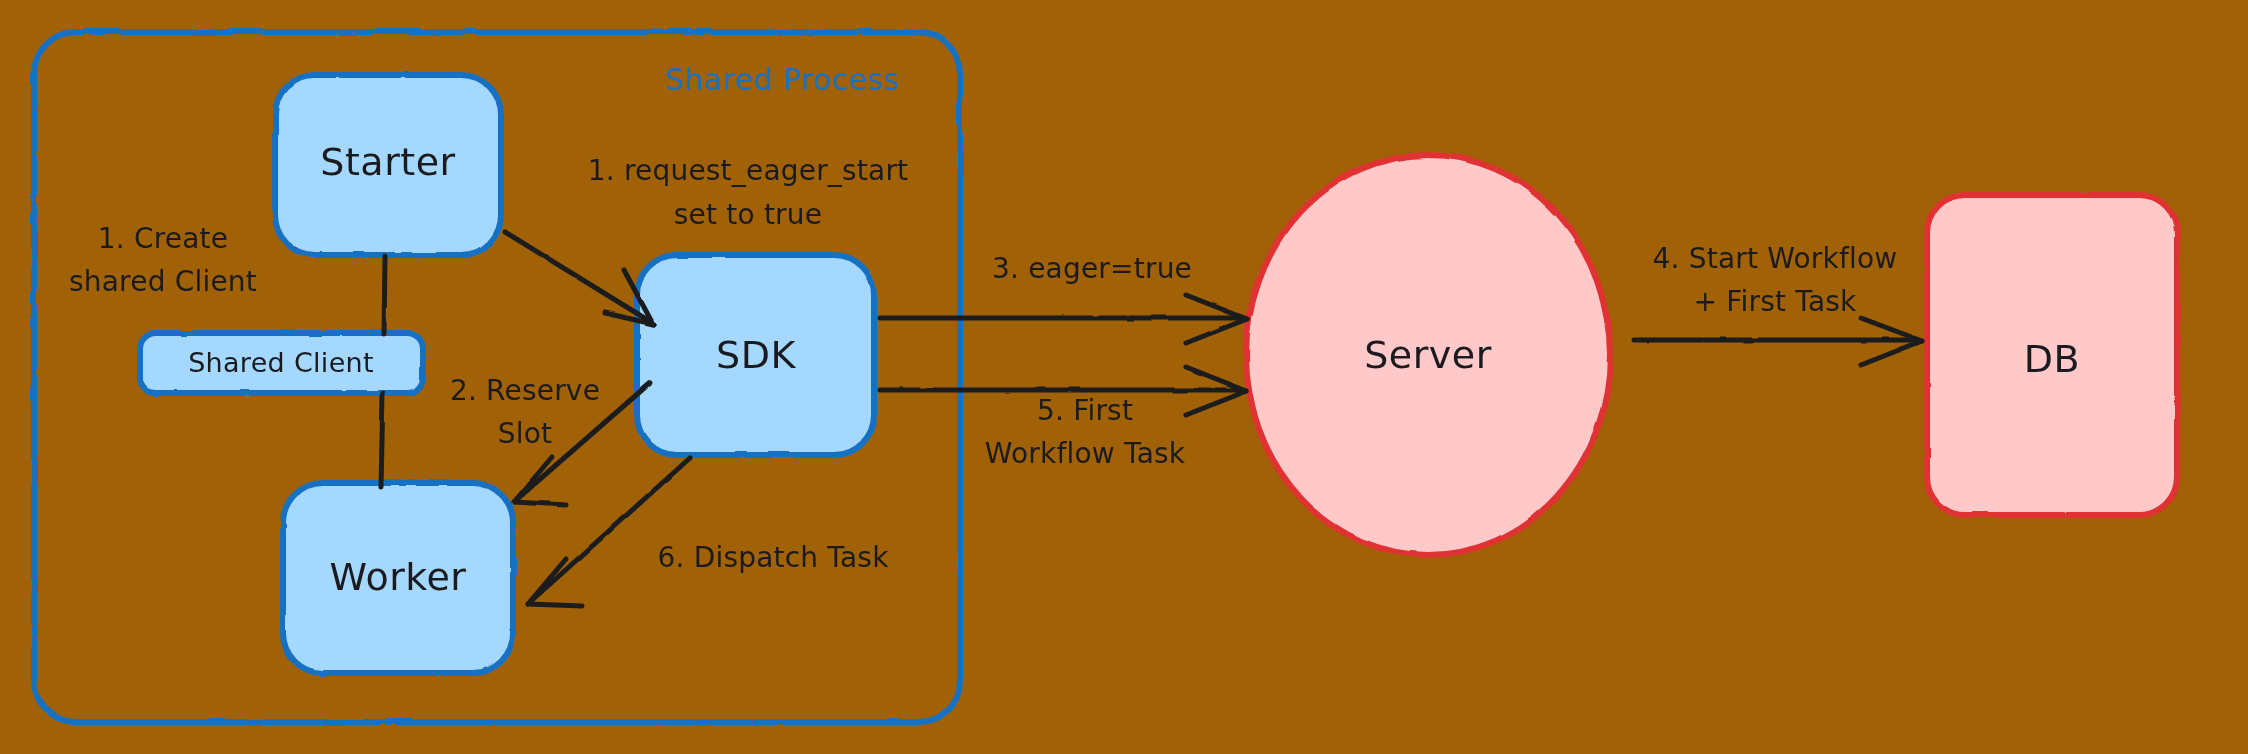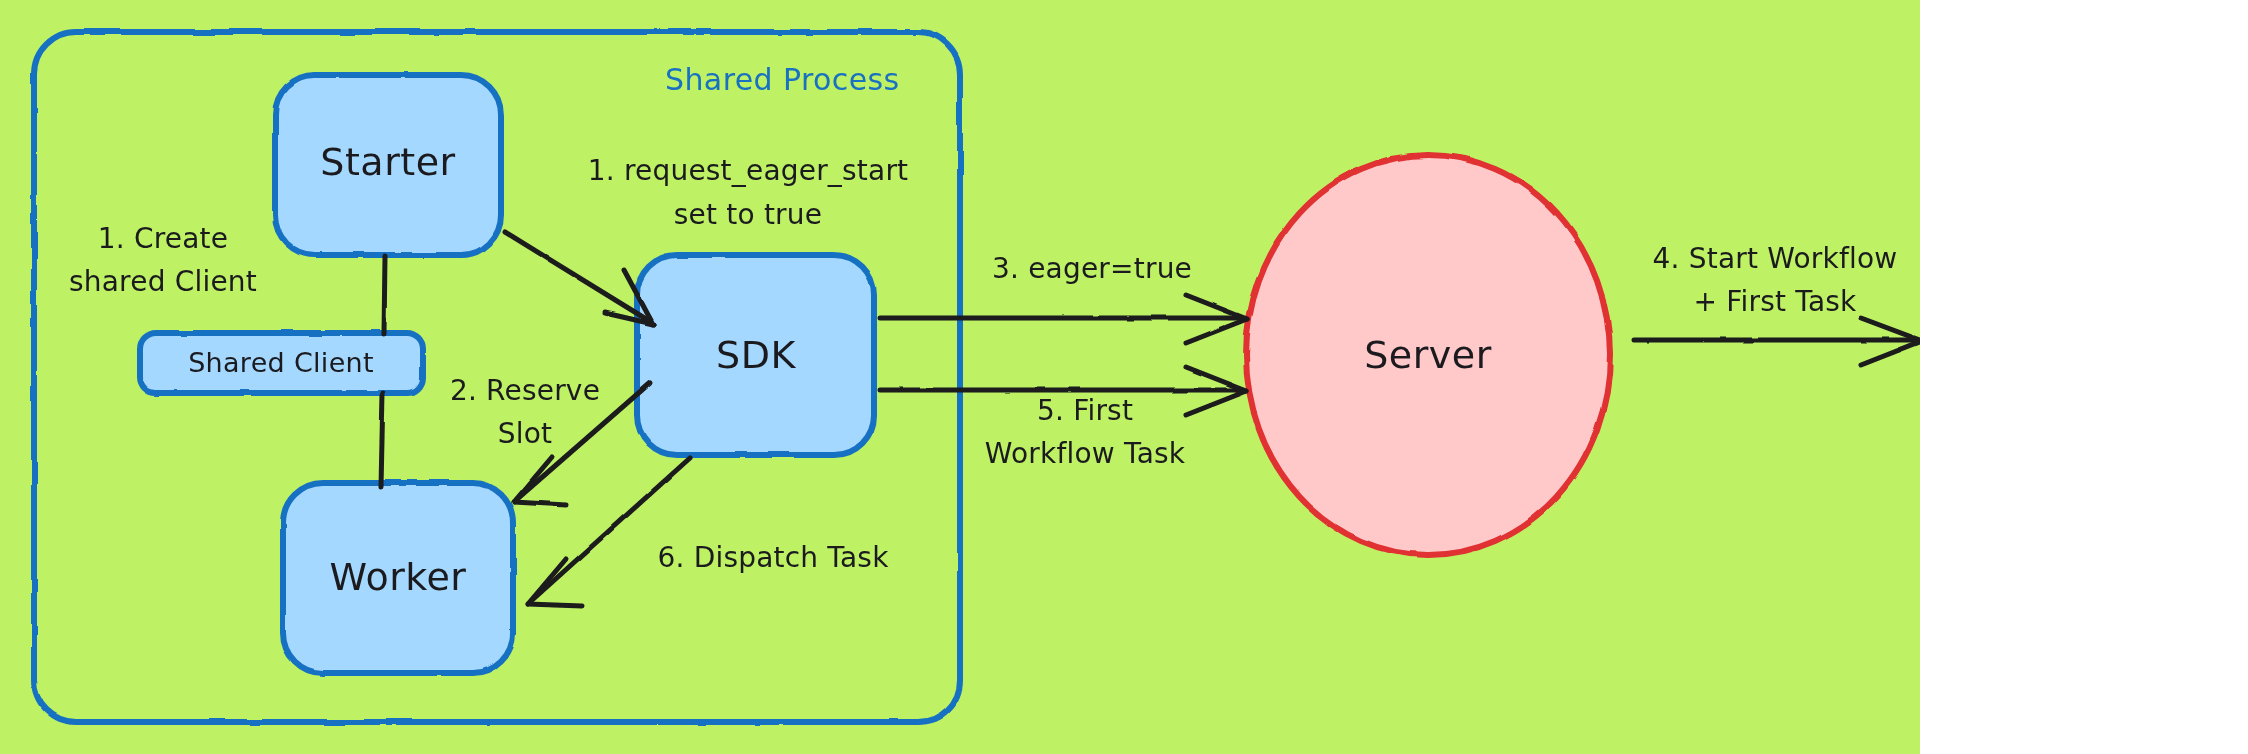--- a/index.html
+++ b/index.html
@@ -5,23 +5,23 @@
   html, body {
     margin: 0;
     padding: 0;
     background: #ffffff;
   }
   body {
     font-family: "DejaVu Sans", sans-serif;
   }
   #canvas {
     position: relative;
-    width: 1920px;
+    width: 2248px;
     height: 754px;
-    background: #bef264;
+    background: #a16207;
     overflow: hidden;
   }
   svg.layer {
     position: absolute;
     top: 0;
     left: 0;
     width: 2248px;
     height: 754px;
   }
   .hand-text {

